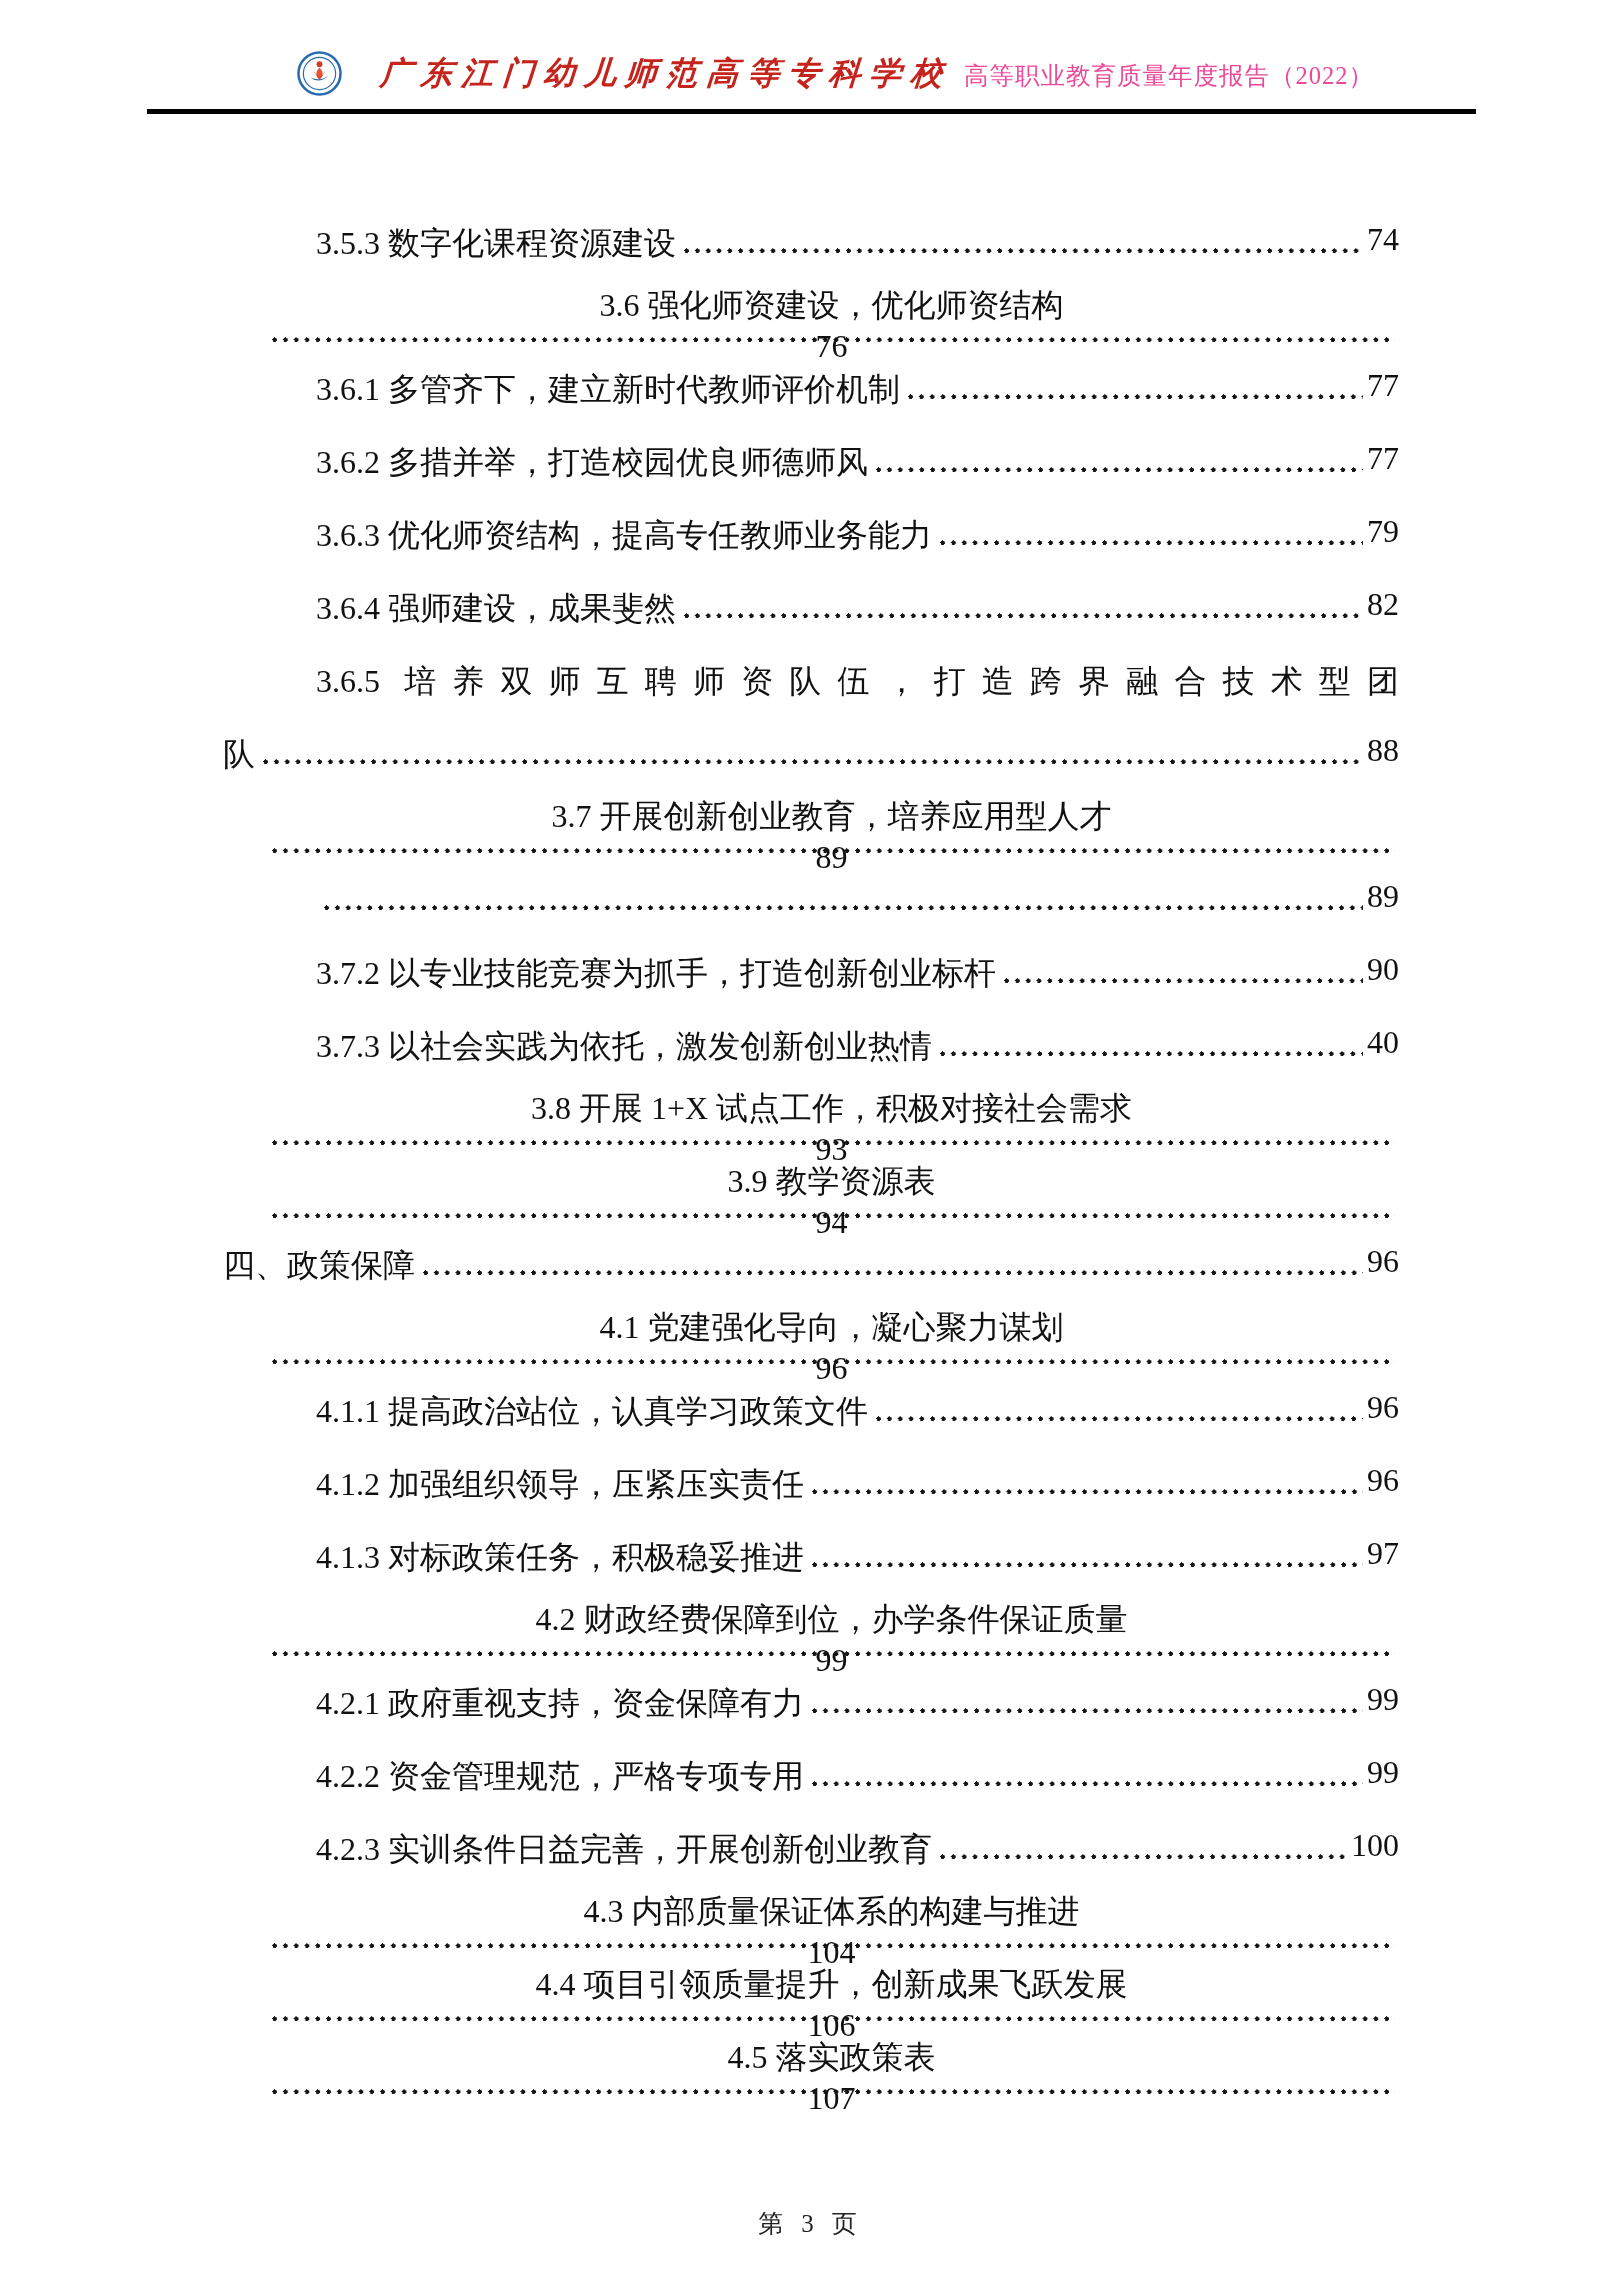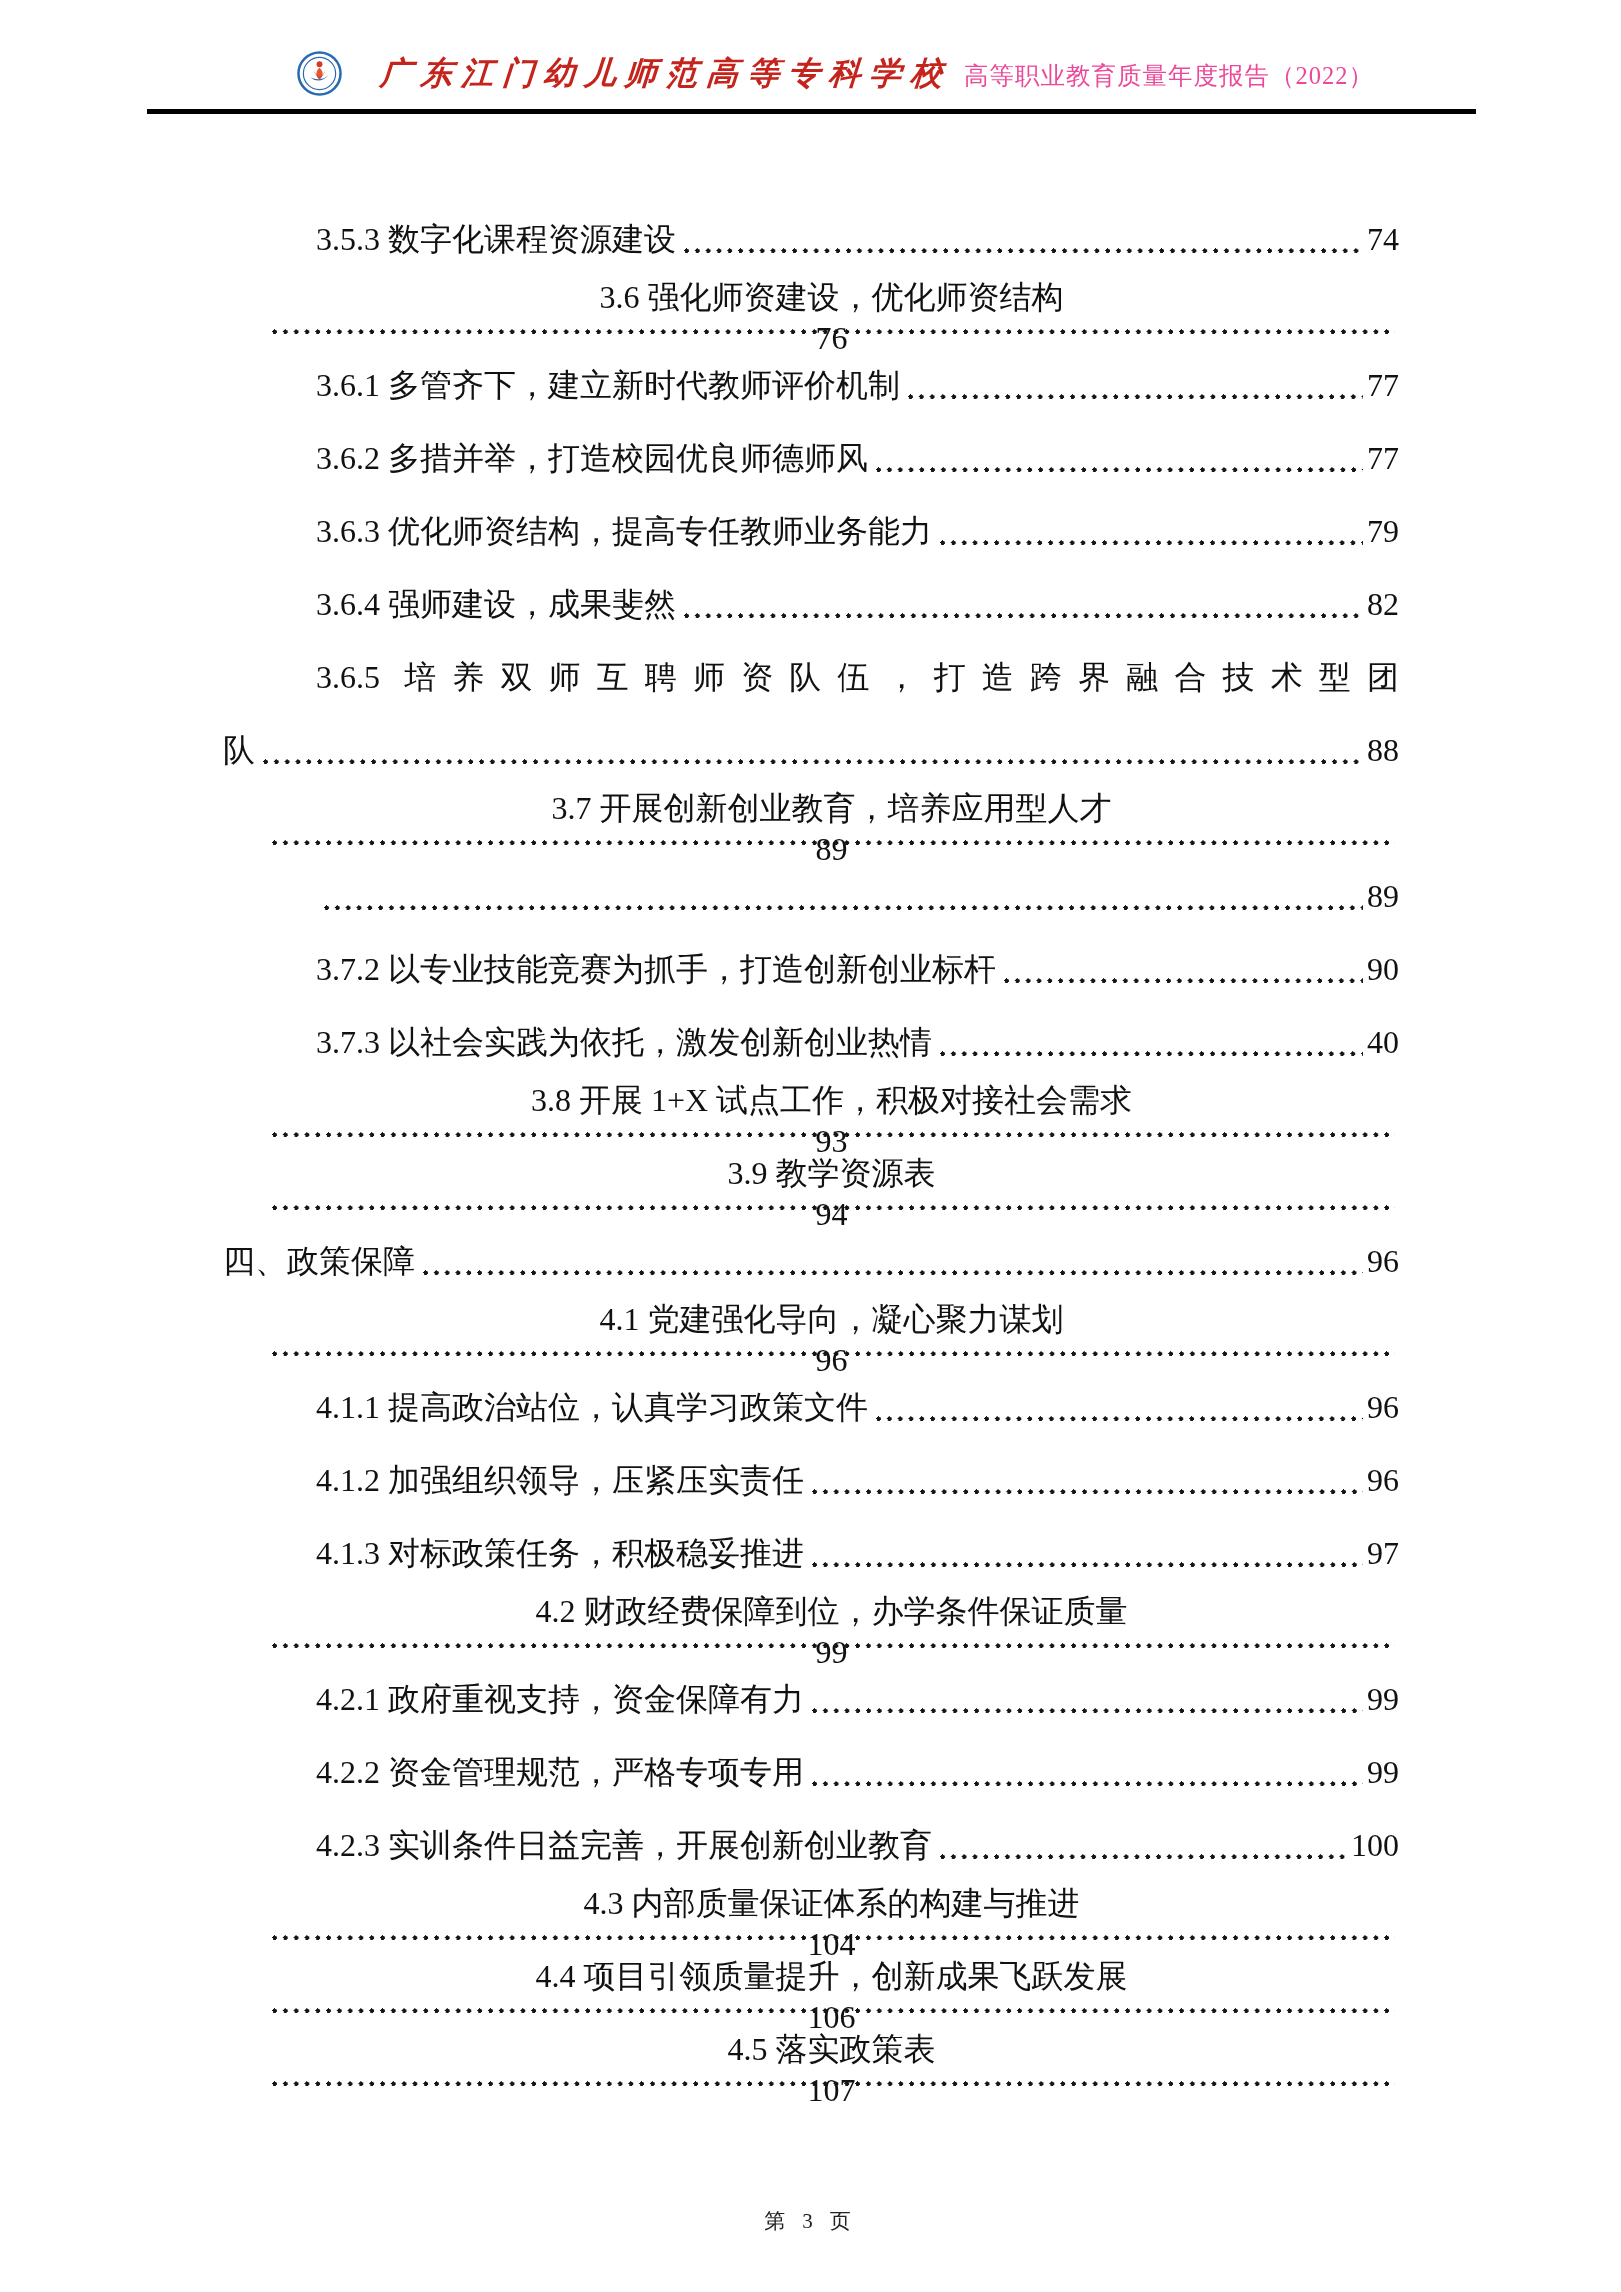--- a/index.html
+++ b/index.html
@@ -75,21 +75,21 @@
     position: relative;
     height: 73px;
     display: flex;
     align-items: center;
     font-size: 32px;
     white-space: nowrap;
   }
   .toc-row.lvl1 { padding-left: 0; }
   .toc-row.lvl2 { padding-left: 41px; flex-direction: column; }
   .toc-row.lvl3 { padding-left: 93px; }
-  .toc-text { flex: 0 0 auto; }
+  .toc-text { flex: 0 0 auto; margin-top: 8px; }
   .toc-row.justify .toc-text {
     flex: 1 1 auto;
     text-align: justify;
     text-align-last: justify;
     white-space: normal;
   }
   .toc-dots {
     flex: 1 1 auto;
     position: relative;
     align-self: stretch;
@@ -109,21 +109,21 @@
   }
   .toc-page { flex: 0 0 auto; }
 
   
   #footer {
     position: absolute;
     left: 0;
     right: 0;
     top: 2207px;
     text-align: center;
-    font-size: 21px;
+    font-size: 25px;
     letter-spacing: 5.9px;
     color: #222222;
   }
 </style>
 </head>
 <body>
 
 <div id="page">
 
   <div id="header">

